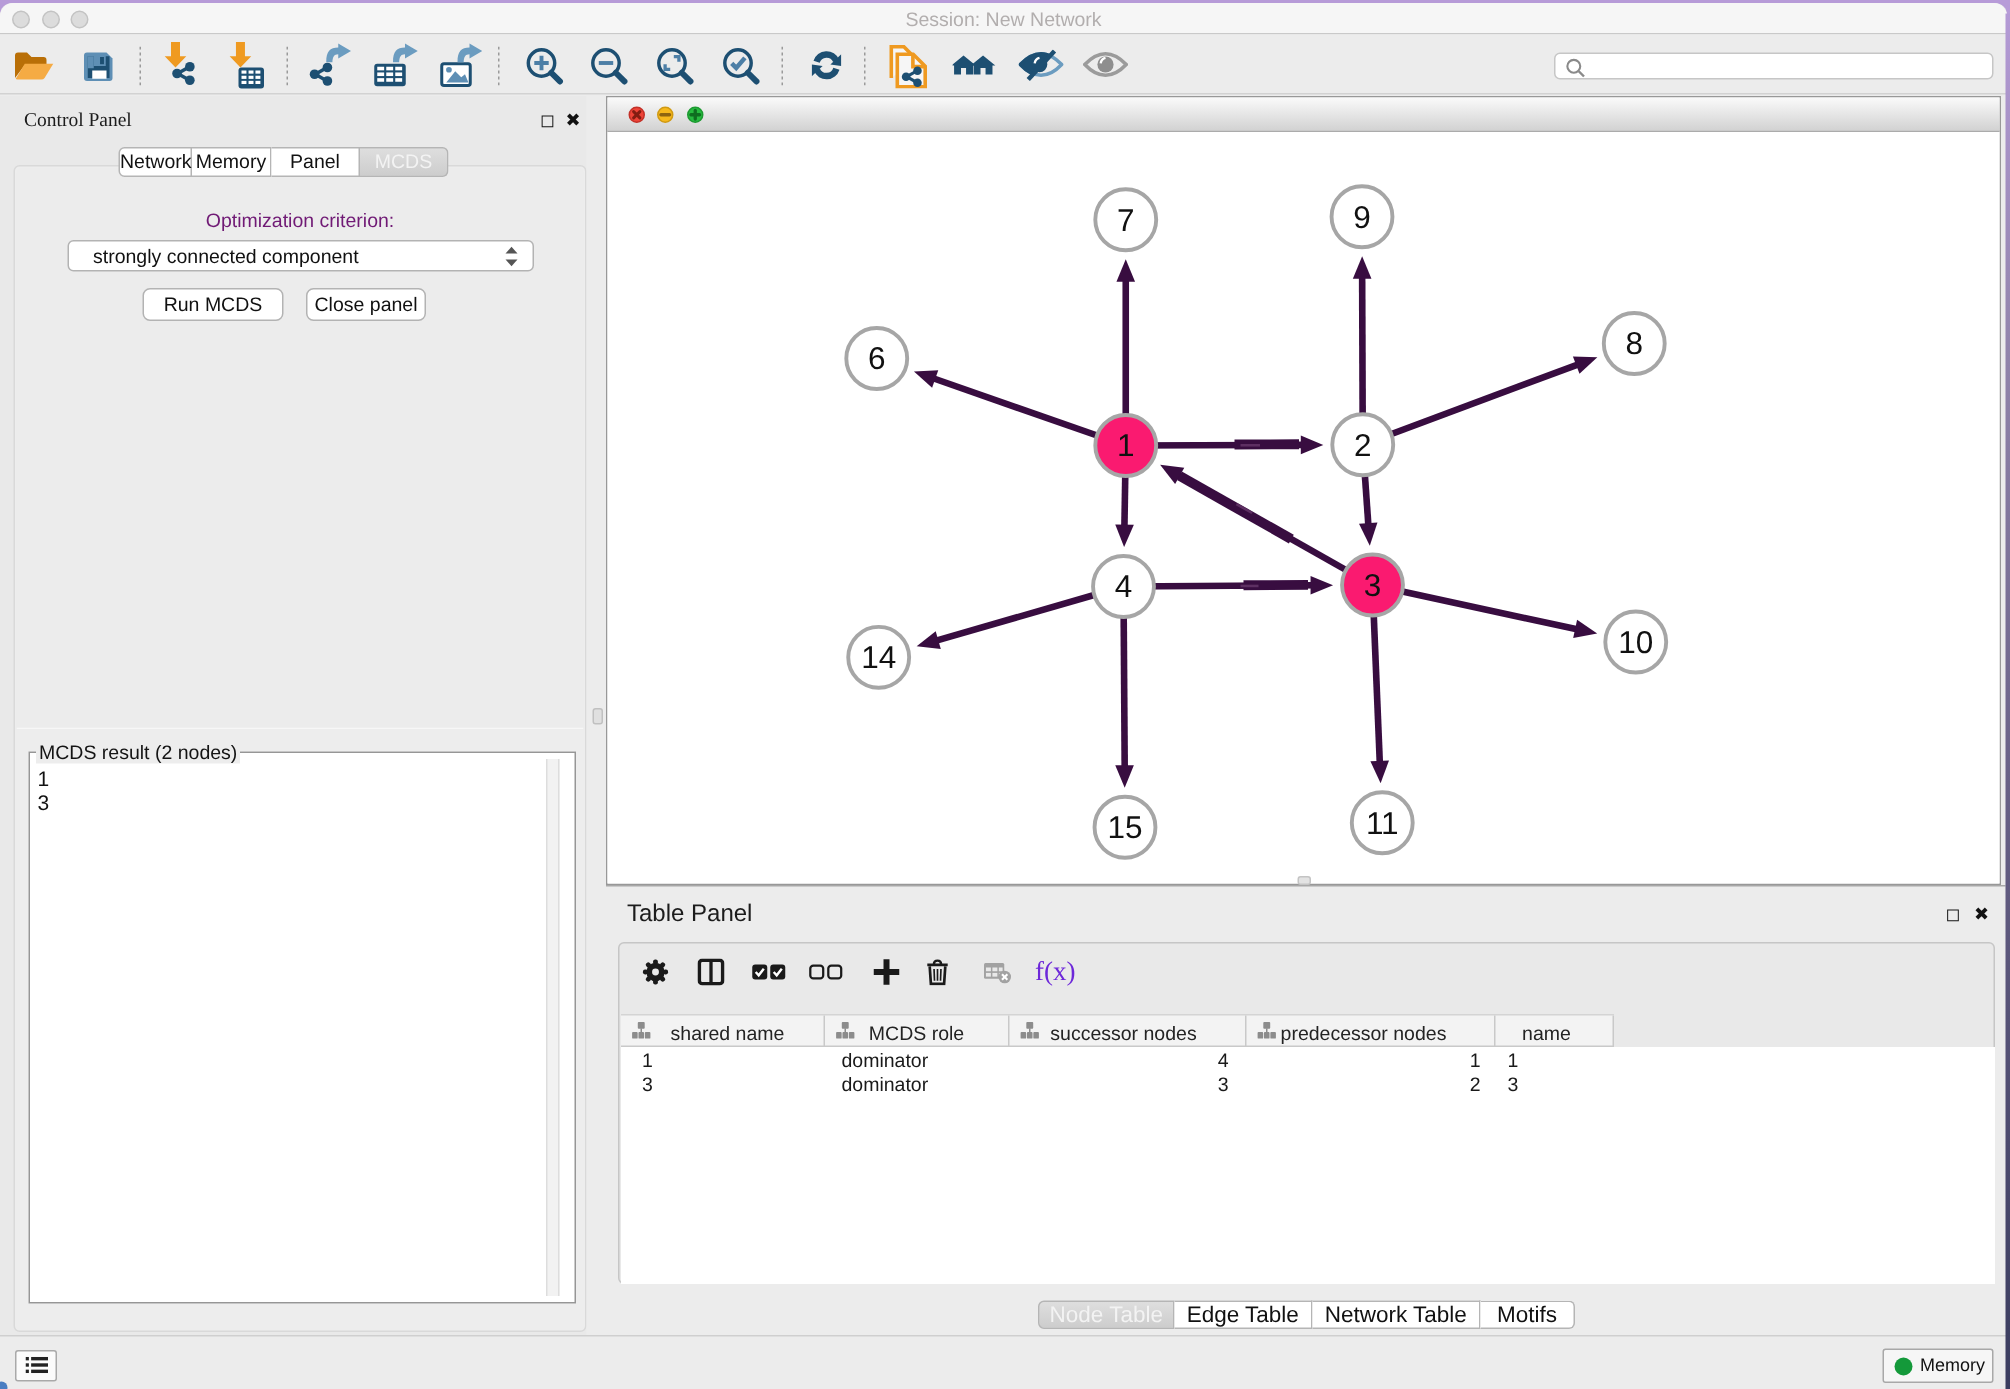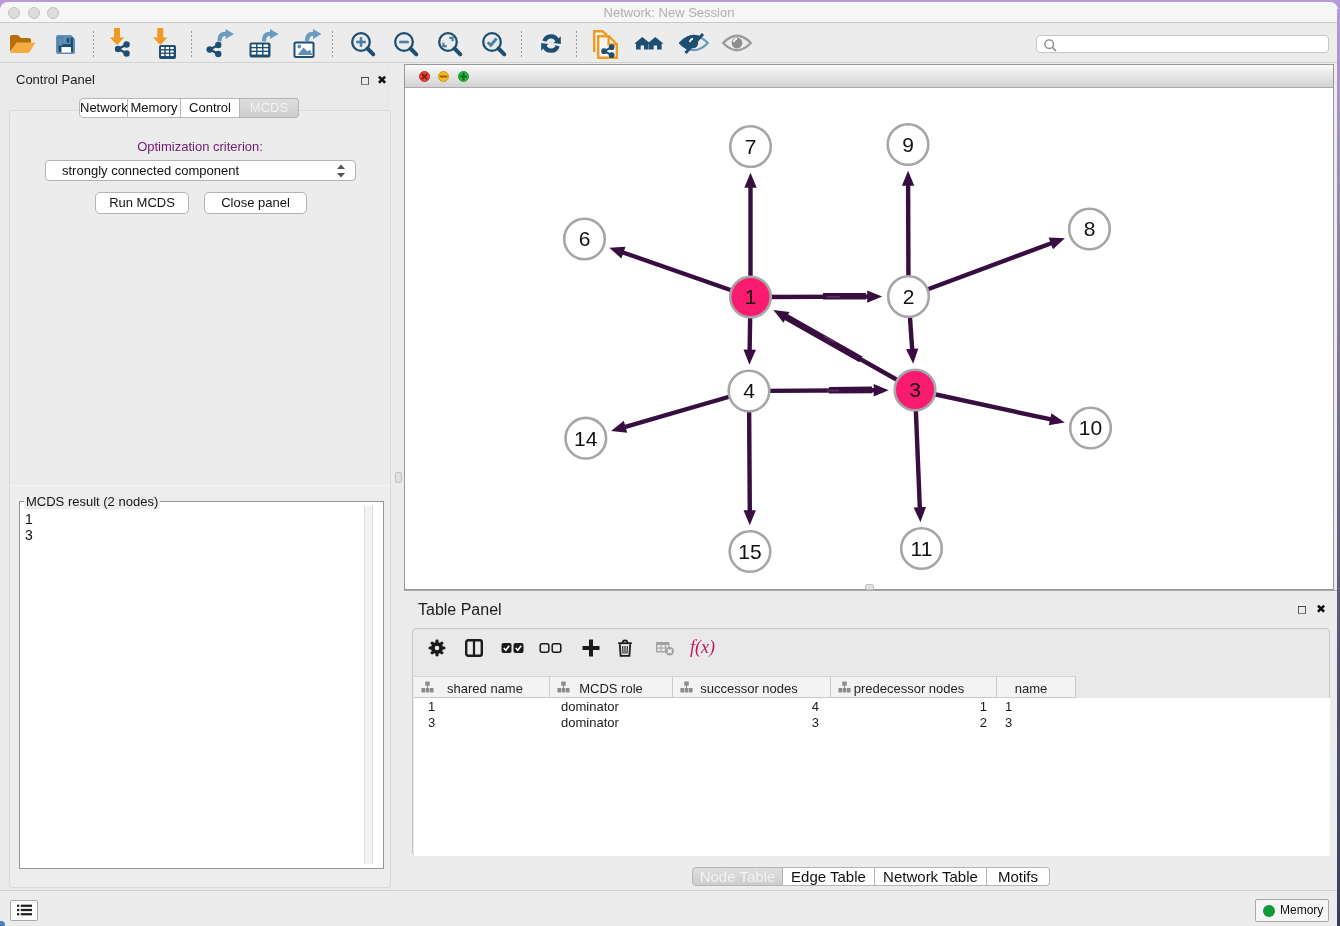--- a/index.html
+++ b/index.html
@@ -11,21 +11,21 @@
 #titlebar { position:absolute; left:0; top:0; width:1338px; height:21px; background:#f6f6f6; border-radius:9px 9px 0 0; border-bottom:1px solid #c9c9c9; }
 .tl { position:absolute; top:5px; width:12px; height:12px; border-radius:50%; background:#dcdcdc; border:1px solid #c3c3c3; }
 #titletext { position:absolute; top:3px; left:0; width:1338px; text-align:center; font-size:13px; color:#b2aeae; }
 
 #toolbar { position:absolute; left:0; top:21px; width:1338px; height:40px; background:#ececec; border-bottom:1px solid #d2d2d2; }
 .tsep { position:absolute; top:8px; height:26px; width:1px; background-image:linear-gradient(#9a9a9a 50%, transparent 50%); background-size:1px 4px; }
 .ticon { position:absolute; top:6px; }
 #searchbox { position:absolute; left:1036px; top:12px; width:293px; height:18px; background:#fff; border:1px solid #c6c6c6; border-radius:4px; }
 
 #cpanel { position:absolute; left:0; top:62px; width:391px; height:826px; background:#e9e9e9; }
-#cphead { position:absolute; left:16px; top:8px; font-size:13px; color:#1c1c1c; }
+#cphead { position:absolute; left:16px; top:8px; font-size:13px; color:#1c1c1c;font-family:Liberation Serif, serif; }
 .winbtn { position:absolute; top:9px; font-size:12px; color:#111; }
 #cpbox { position:absolute; left:9px; top:46px; width:382px; height:778px; background:#ededed; border:1px solid #d9d9d9; border-radius:4px; }
 #cpboxtop { position:absolute; left:1px; top:1px; width:378px; height:374px; background:#ececec; border-radius:3px 3px 0 0; border-bottom:1px solid #f7f7f7; }
 .tabrow { position:absolute; display:flex; }
 .tab { height:20px; font-size:13px; color:#111; background:#fff; border:1px solid #b5b5b5; border-left:none; text-align:center; line-height:18px; }
 .tab.first { border-left:1px solid #b5b5b5; border-radius:4px 0 0 4px; }
 .tab.last { border-radius:0 4px 4px 0; }
 .tab.sel { background:linear-gradient(#dedede,#cdcdcd); color:#f3f3f3; }
 #optlabel { position:absolute; left:0; top:28px; width:391px; text-align:center; font-size:13px; color:#701a75; }
 #optselect { position:absolute; left:44px; top:49px; width:311px; height:21px; background:#fff; border:1px solid #b3b3b3; border-radius:4px; font-size:13px; line-height:19px; padding-left:16px; color:#111; }
@@ -62,21 +62,21 @@
 #membtn { position:absolute; right:9px; top:8px; width:74px; height:23px; background:#f6f6f6; border:1px solid #a8a8a8; border-radius:2px; font-size:12px; color:#111; }
 #memdot { position:absolute; left:7px; top:5px; width:12px; height:12px; border-radius:50%; background:#14993a; }
 </style>
 </head>
 <body>
 <div id="win">
   <div id="titlebar">
     <div class="tl" style="left:8px;"></div>
     <div class="tl" style="left:28px;"></div>
     <div class="tl" style="left:47px;"></div>
-    <div id="titletext">Network: New Session</div>
+    <div id="titletext">Session: New Network</div>
   </div>
   <div id="toolbar">
     <div class="tsep" style="left:93px;"></div>
       <div class="tsep" style="left:191px;"></div>
       <div class="tsep" style="left:332px;"></div>
       <div class="tsep" style="left:521px;"></div>
       <div class="tsep" style="left:576px;"></div>
       <svg class="ticon" style="left:8.5px; top:10px;" width="27" height="22" viewBox="0 0 27 22">
         <path d="M1,19 L1,4 Q1,2 3,2 L9,2 L12,5 L20,5 Q22,5 22,7 L22,11 L7,11 Z" fill="#b96f07"></path>
         <path d="M1.5,19.5 L7.5,9.5 L26.5,9.5 L20.7,19 Q20,20 18.5,20 L2.8,20 Q1.5,20 1.5,19.5 Z" fill="#f5ab44"></path>
@@ -232,31 +232,31 @@
     <div class="winbtn" style="left:360px;">◻</div>
     <div class="winbtn" style="left:377px;">✖</div>
     <div id="cpbox">
       <div id="cpboxtop"></div>
       <div id="optlabel" style="left:0;width:380px;">Optimization criterion:</div>
       <div id="optselect" style="left:35px;">strongly connected component<svg width="10" height="14" viewBox="0 0 10 14" style="position:absolute;right:9px;top:3px;">
             <polygon points="5,0.5 9,5 1,5" fill="#555"></polygon>
             <polygon points="5,13.5 9,9 1,9" fill="#555"></polygon>
           </svg></div>
       <div class="cbtn" style="left:85px;width:94px;">Run MCDS</div>
-      <div class="cbtn" style="left:194px;width:103px;">Close panel</div>
+      <div class="cbtn" style="left:194px;width:80px;">Close panel</div>
       <div id="fieldset">
         <div id="mcdstext">1<br>3</div>
         <div id="mscroll"></div>
       </div>
       <div id="legend">MCDS result (2 nodes)</div>
     </div>
     <div class="tabrow" style="left:79px; top:34px;">
       <div class="tab first" style="width:49px;">Network</div>
       <div class="tab" style="width:53px;">Memory</div>
-      <div class="tab" style="width:59px;">Control</div>
+      <div class="tab" style="width:59px;">Panel</div>
       <div class="tab last sel" style="width:59px;">MCDS</div>
     </div>
   </div>
   <div id="vsplit">
       <div id="vgrip"></div>
     </div>
   <div id="netpanel">
     <div id="nettitle">
       <div class="light" style="left:13.5px; background:#ee4438; border:1px solid #c33128;">
           <svg width="11" height="11" viewBox="0 0 11 11" style="position:absolute;left:-1px;top:-1px;">
@@ -399,21 +399,21 @@
               <rect x="5.6" y="8.6" width="3.3" height="2.5"></rect>
               <rect x="9.9" y="8.6" width="2.5" height="2.5"></rect>
             </g>
             <circle cx="13.8" cy="11.3" r="4.2"></circle>
             <g stroke="#ffffff" stroke-width="1.4">
               <line x1="12" y1="9.5" x2="15.6" y2="13.1"></line>
               <line x1="15.6" y1="9.5" x2="12" y2="13.1"></line>
             </g>
           </g>
         </svg>
-        <span style="position:absolute;left:277px;top:8px;font-family:'Liberation Serif',serif;font-style:italic;font-size:18px;color:#be185d;">f(x)</span>
+        <span style="position:absolute;left:277px;top:8px;font-family:'Liberation Serif',serif;font-size:18px;color:#6d28d9;">f(x)</span>
       <div id="thead">
         <svg style="position:absolute;left:7px;top:4px;" width="13" height="12" viewBox="0 0 13 12">
             <g fill="#8c8c8c">
               <rect x="4.2" y="0.4" width="4.6" height="4.4" rx="0.6"></rect>
               <rect x="6" y="4.6" width="1" height="2.4"></rect>
               <rect x="0.4" y="7" width="3.7" height="4.4" rx="0.6"></rect>
               <rect x="4.65" y="7" width="3.7" height="4.4" rx="0.6"></rect>
               <rect x="8.9" y="7" width="3.7" height="4.4" rx="0.6"></rect>
             </g>
           </svg>

